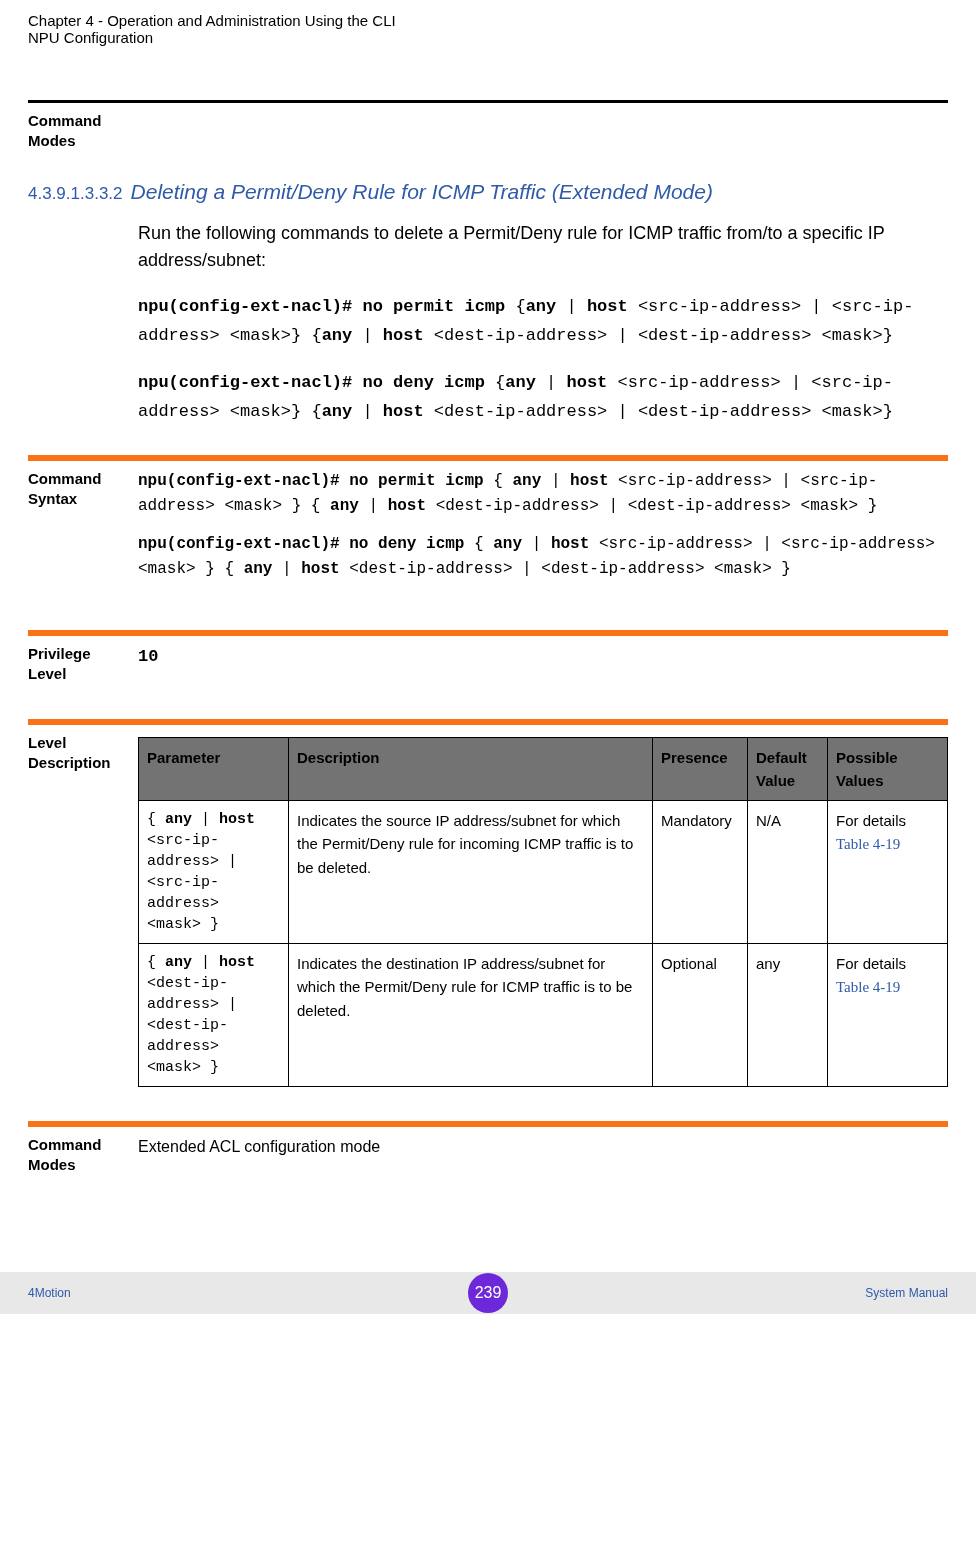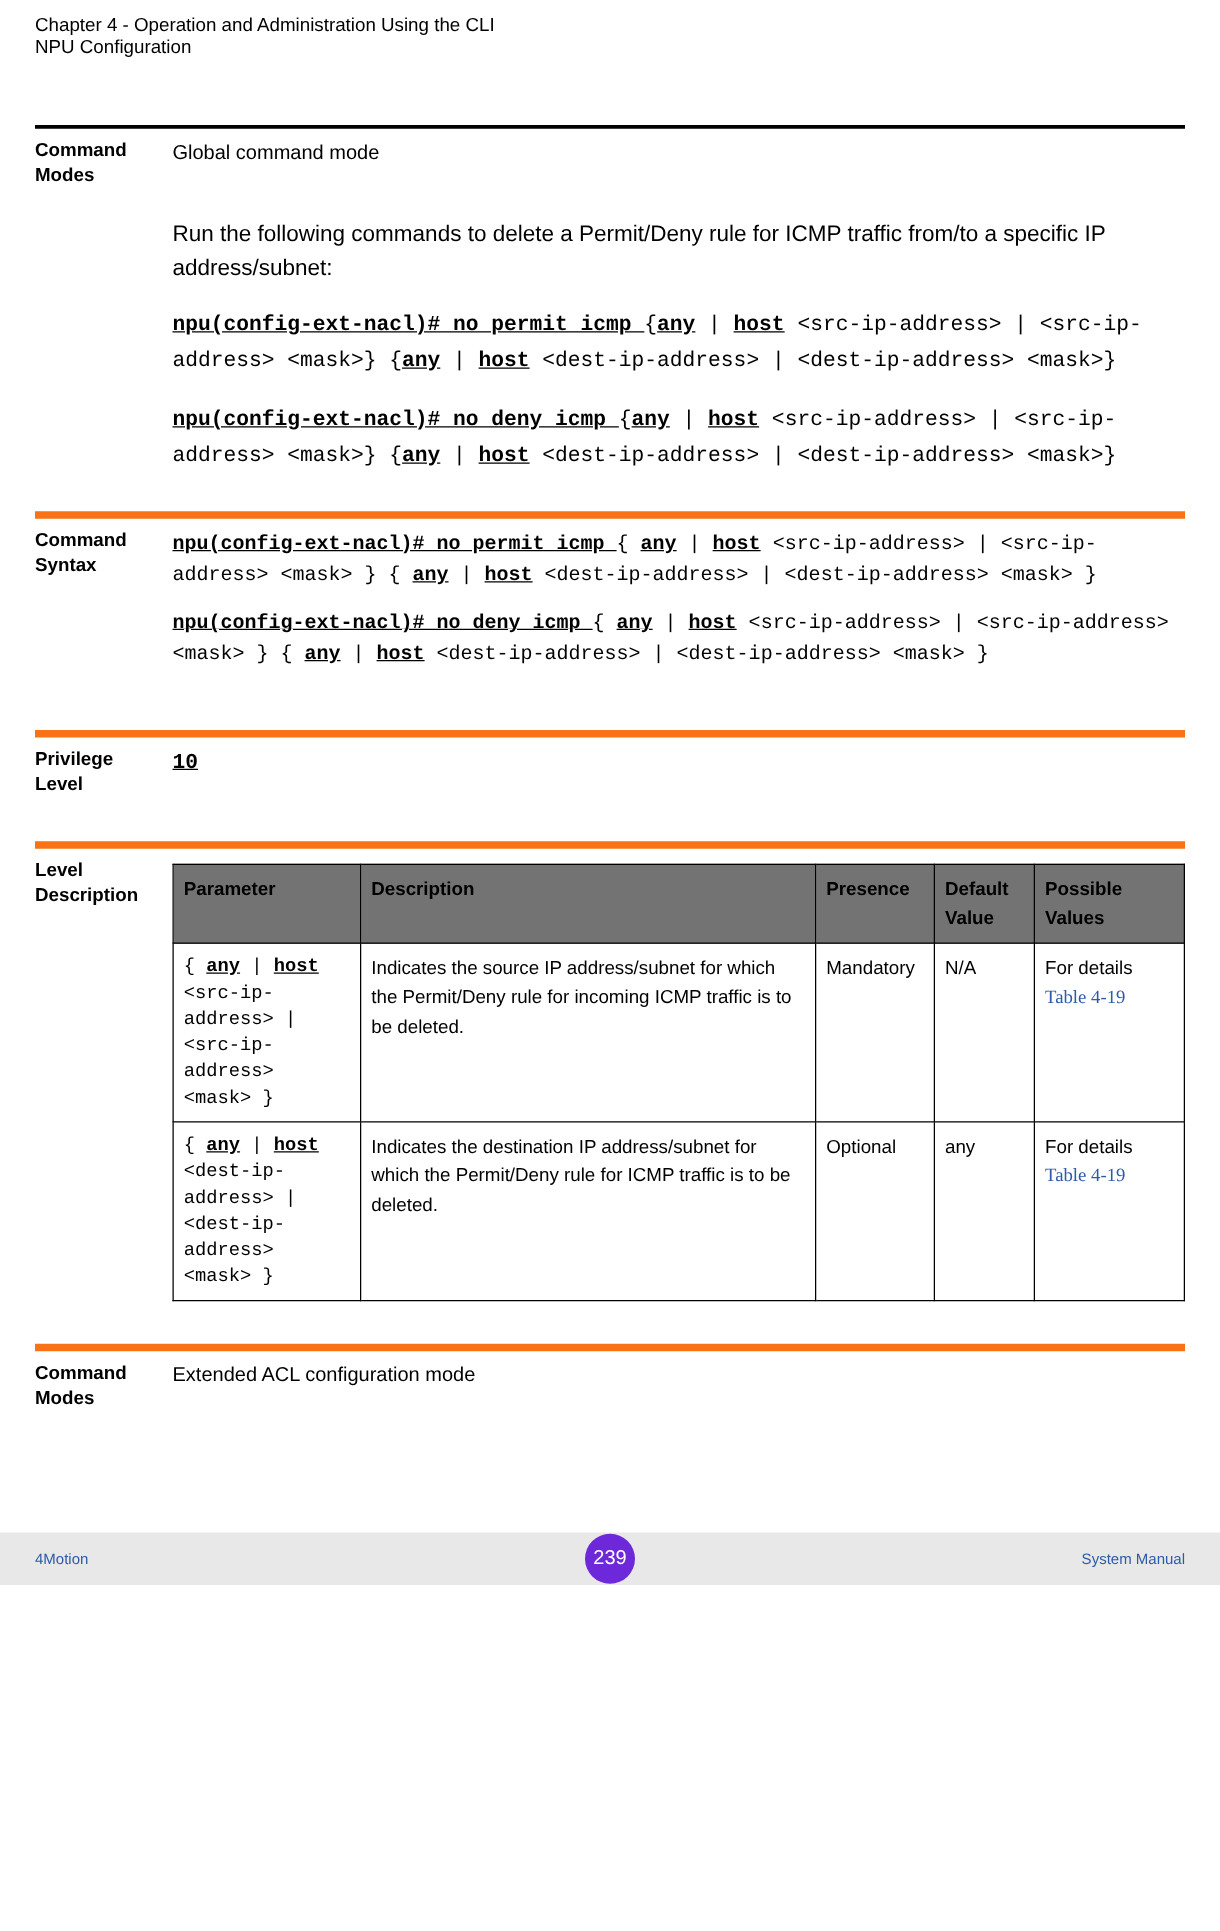--- a/index.html
+++ b/index.html
@@ -12,21 +12,21 @@
   .labelcol { width: 110px; flex-shrink: 0; font-weight: bold; font-size: 15px; line-height: 1.35; padding-right: 6px; }
   .bodycol { flex: 1; font-size: 17px; line-height: 1.55; }
   .rule-top { border-top: 3px solid #000; margin-top: 48px; padding-top: 8px; padding-bottom: 6px; }
   .rule-mid { border-top: 6px solid #f97316; margin-top: 28px; padding-top: 8px; padding-bottom: 6px; }
   .section-num-row { display: flex; align-items: baseline; margin-top: 22px; gap: 8px; }
   .section-num { color: #2e5aa9; font-size: 17px; }
   .section-title { color: #2e5aa9; font-style: italic; font-size: 21px; font-family: Arial, Helvetica, sans-serif; }
   .serif-body { font-family: Liberation Sans, sans-serif; font-size: 18px; line-height: 1.55; margin-top: 16px; margin-left: 110px; }
   .mono-block { font-family: "Courier New", Courier, monospace; font-size: 17px; line-height: 1.7; margin-top: 18px; margin-left: 110px; white-space: normal; }
   .mono-inline { font-family: "Courier New", Courier, monospace; font-size: 16px; line-height: 1.55; white-space: normal; }
-  .bold { font-weight: bold; text-decoration: underline; }
+  .bold { font-weight: bold; }
   .syntax-body .mono-inline { display: block; margin-bottom: 14px; }
   .syntax-body { }
   .syntax-table { border-collapse: collapse; width: 100%; margin-top: 4px; font-size: 15px; }
   .syntax-table th, .syntax-table td { border: 1px solid #000; padding: 8px 8px; vertical-align: top; text-align: left; }
   .syntax-table th { font-weight: bold; background: #737373; }
   .param-mono { font-family: "Courier New", Courier, monospace; font-size: 15px; line-height: 1.4; }
   .link { color: #2e5aa9; font-family: Georgia, 'Times New Roman', serif; }
   .bottombar { margin-top: 90px; background: #e8e8e8; height: 42px; display: flex; align-items: center; justify-content: space-between; padding: 0 28px; position: relative; }
   .bottombar .left, .bottombar .right { color: #2e5aa9; font-size: 12px; }
   .page-circle { position: absolute; left: 50%; top: 50%; transform: translate(-50%, -50%); width: 40px; height: 40px; border-radius: 50%; background: #6d28d9; color: #fff; display: flex; align-items: center; justify-content: center; font-size: 16px; }
@@ -38,23 +38,26 @@
 
   <div class="topbar">
     <span class="left">Chapter 4 - Operation and Administration Using the CLI</span>
     <span class="right">NPU Configuration</span>
   </div>
 
   <div class="content">
 
     <div class="row rule-top">
       <div class="labelcol">Command Modes</div>
-      <div class="bodycol" style="font-size:16px;">Global command mode</div>
     </div>
 
+    <div class="section-num-row">
+      <span class="section-num">4.3.9.1.3.3.2</span>
+      <span class="section-title">Deleting a Permit/Deny Rule for ICMP Traffic (Extended Mode)</span>
+    </div>
 
     <p class="serif-body">Run the following commands to delete a Permit/Deny rule for ICMP traffic from/to a specific IP address/subnet:</p>
 
     <p class="mono-block">
       <span class="bold">npu(config-ext-nacl)# no permit icmp </span><span>{</span><span class="bold">any</span><span> | </span><span class="bold">host</span><span> &lt;src-ip-address&gt; | &lt;src-ip-address&gt; &lt;mask&gt;} {</span><span class="bold">any</span><span> | </span><span class="bold">host</span><span> &lt;dest-ip-address&gt; | &lt;dest-ip-address&gt; &lt;mask&gt;}</span>
     </p>
 
     <p class="mono-block">
       <span class="bold">npu(config-ext-nacl)# no deny icmp </span><span>{</span><span class="bold">any</span><span> | </span><span class="bold">host</span><span> &lt;src-ip-address&gt; | &lt;src-ip-address&gt; &lt;mask&gt;} {</span><span class="bold">any</span><span> | </span><span class="bold">host</span><span> &lt;dest-ip-address&gt; | &lt;dest-ip-address&gt; &lt;mask&gt;}</span>
     </p>

